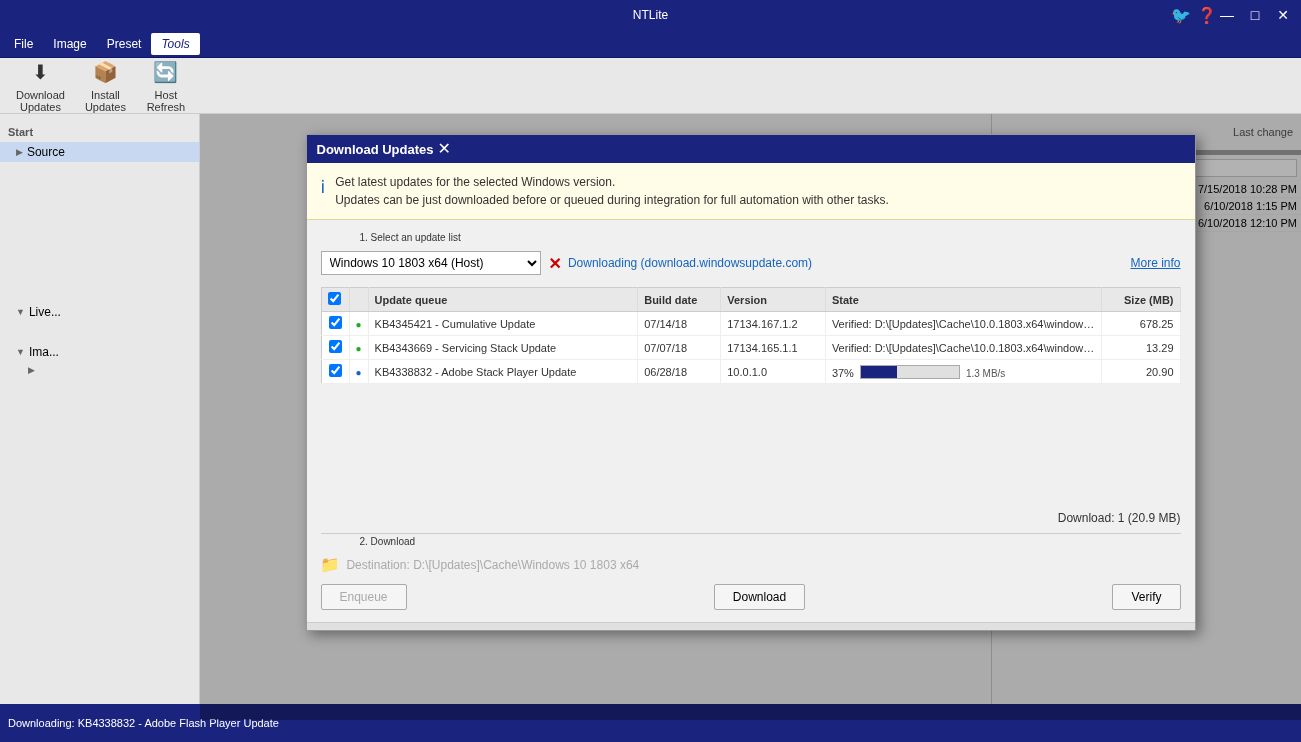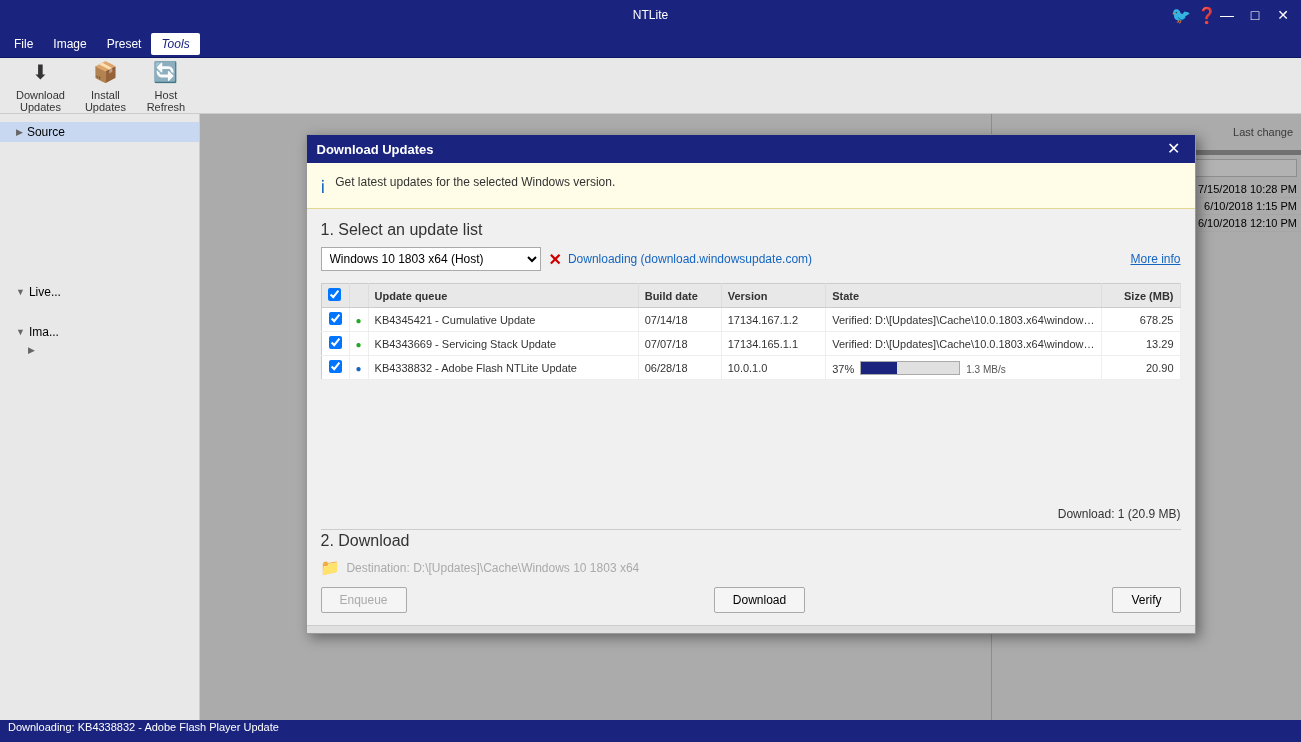--- a/index.html
+++ b/index.html
@@ -156,26 +156,26 @@
       position: relative;
       overflow: hidden;
     }
 
     
     .status-bar {
       position: absolute;
       bottom: 0;
       left: 0;
       right: 0;
-      height: 21px;
+      height: 38px;
       background: #1a237e;
       color: white;
       font-size: 11px;
       display: flex;
-      align-items: flex-start;
+      align-items: center;
       padding: 0 8px;
     }
     .filter-input {
       width: 100%;
       border: 1px solid #ccc;
       padding: 2px 4px;
       font-size: 11px;
       background: white;
       color: #999;
     }
@@ -205,21 +205,20 @@
       border: 1px solid #999;
       width: 890px;
       box-shadow: 4px 4px 12px rgba(0,0,0,0.4);
     }
     .dialog-titlebar {
       background: #1a237e;
       color: white;
       padding: 6px 10px;
       display: flex;
       align-items: center;
-      justify-content: space-between;
     }
     .dialog-title {
       font-size: 13px;
       font-weight: bold;
     }
     .dialog-close-btn {
       background: none;
       border: none;
       color: white;
       cursor: pointer;
@@ -248,24 +247,25 @@
       line-height: 1.5;
     }
 
     
     .dialog-content {
       padding: 12px 14px;
     }
 
     
     .step-label {
-      font-size: 16px;
+      font-size: 10px;
       color: #333;
       margin-bottom: 8px;
       font-weight: 500;
+      margin-left: 39px;
     }
 
     
     .dropdown-row {
       display: flex;
       align-items: center;
       gap: 8px;
       margin-bottom: 12px;
     }
     .dropdown-select {
@@ -456,20 +456,21 @@
   </button>
   <button class="toolbar-btn">
     <div class="toolbar-icon">🔄</div>
     <span>Host<br>Refresh</span>
   </button>
 </div>
 
 <div class="main-area">
 
   <div class="left-sidebar">
+    <div class="sidebar-section">Start</div>
     <div class="sidebar-item selected">
       <span class="sidebar-arrow">▶</span>
       <span>Source</span>
     </div>
     <div style="height:140px"></div>
     <div class="sidebar-item">
       <span class="sidebar-arrow">▼</span>
       <span>Live...</span>
     </div>
     <div style="height:20px"></div>
@@ -510,20 +511,21 @@
 
         <div class="dialog-titlebar">
           <span class="dialog-title">Download Updates</span>
           <button class="dialog-close-btn">✕</button>
         </div>
 
         <div class="info-banner">
           <span class="info-icon">ℹ</span>
           <div class="info-text">
             <div>Get latest updates for the selected Windows version.</div>
+            <div>Updates can be just downloaded before or queued during integration for full automation with other tasks.</div>
           </div>
         </div>
 
         <div class="dialog-content">
 
           <div class="step-label">1. Select an update list</div>
           <div class="dropdown-row">
             <select class="dropdown-select">
               <option>Windows 10 1803 x64 (Host)</option>
             </select>
@@ -562,21 +564,21 @@
                   <td class="dot-col"><span class="green-dot">●</span></td>
                   <td>KB4343669 - Servicing Stack Update</td>
                   <td>07/07/18</td>
                   <td>17134.165.1.1</td>
                   <td style="max-width:220px;overflow:hidden;text-overflow:ellipsis;white-space:nowrap">Verified: D:\[Updates]\Cache\10.0.1803.x64\windows10...</td>
                   <td style="text-align:right">13.29</td>
                 </tr>
                 <tr>
                   <td class="check-col"><input type="checkbox" checked="" style=""></td>
                   <td class="dot-col"><span class="blue-dot">●</span></td>
-                  <td>KB4338832 - Adobe Flash NTLite Update</td>
+                  <td>KB4338832 - Adobe Stack Player Update</td>
                   <td>06/28/18</td>
                   <td>10.0.1.0</td>
                   <td>
                     <div class="progress-wrap">
                       <span>37%</span>
                       <div class="progress-bar-bg">
                         <div class="progress-bar-fill" style="width:37%"></div>
                       </div>
                       <span class="progress-speed">1.3 MB/s</span>
                     </div>

